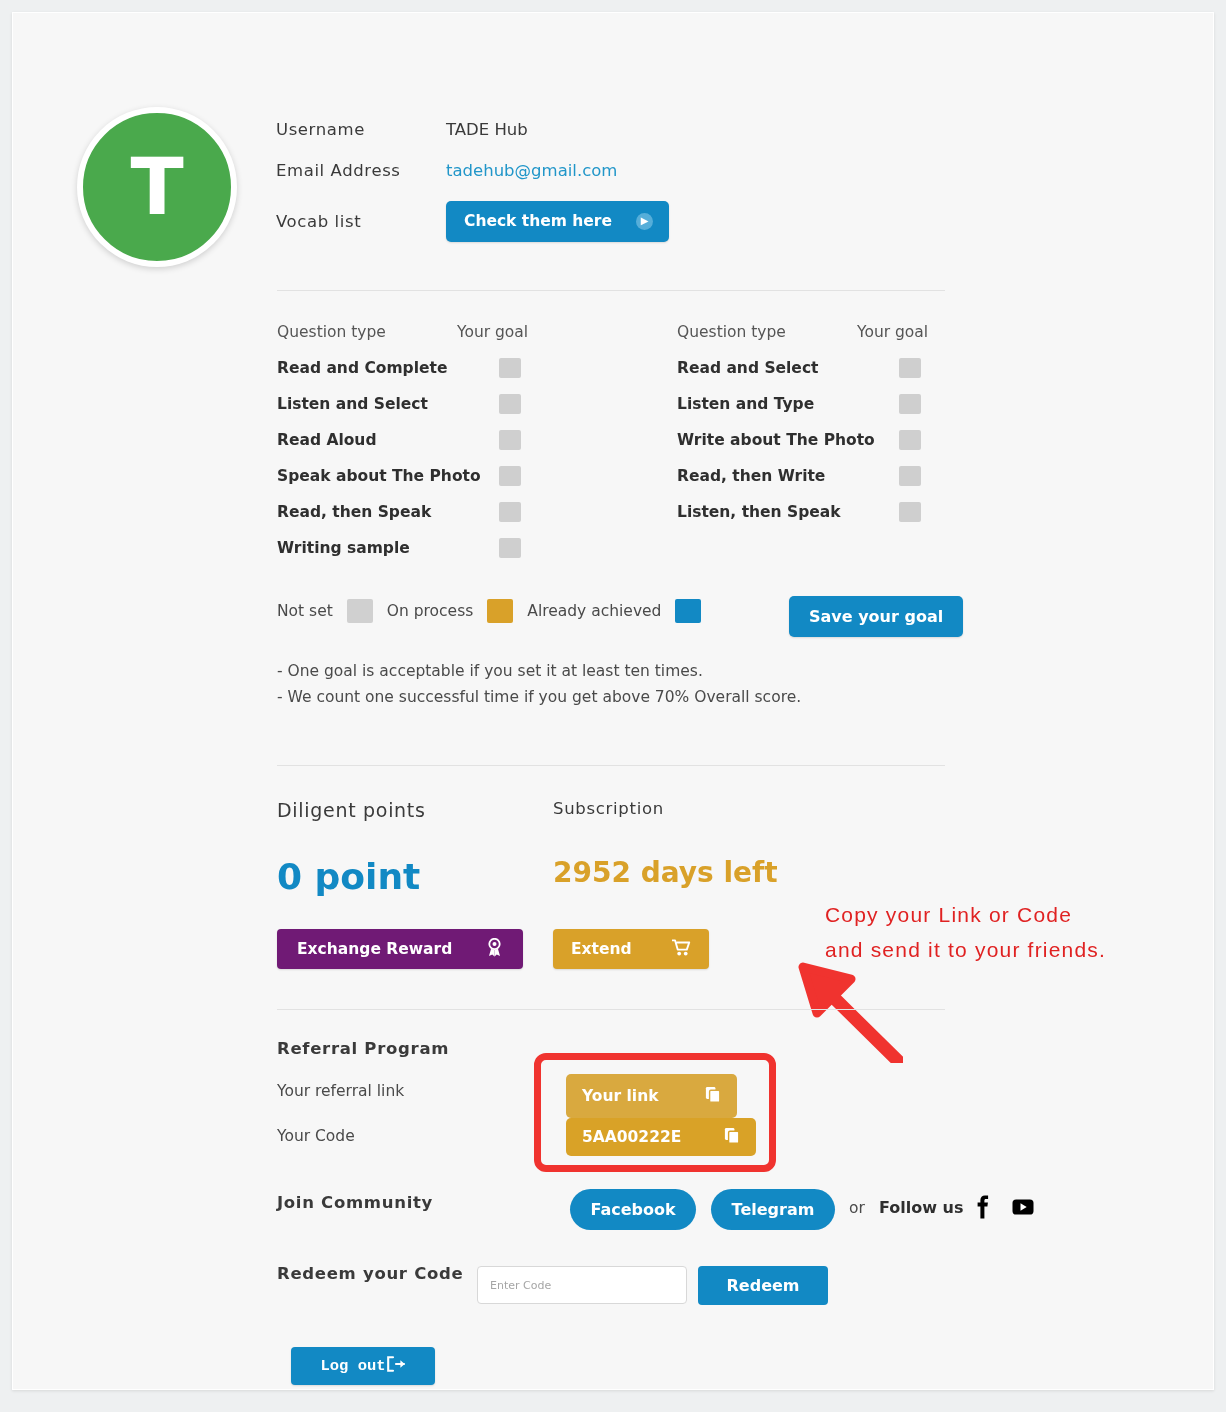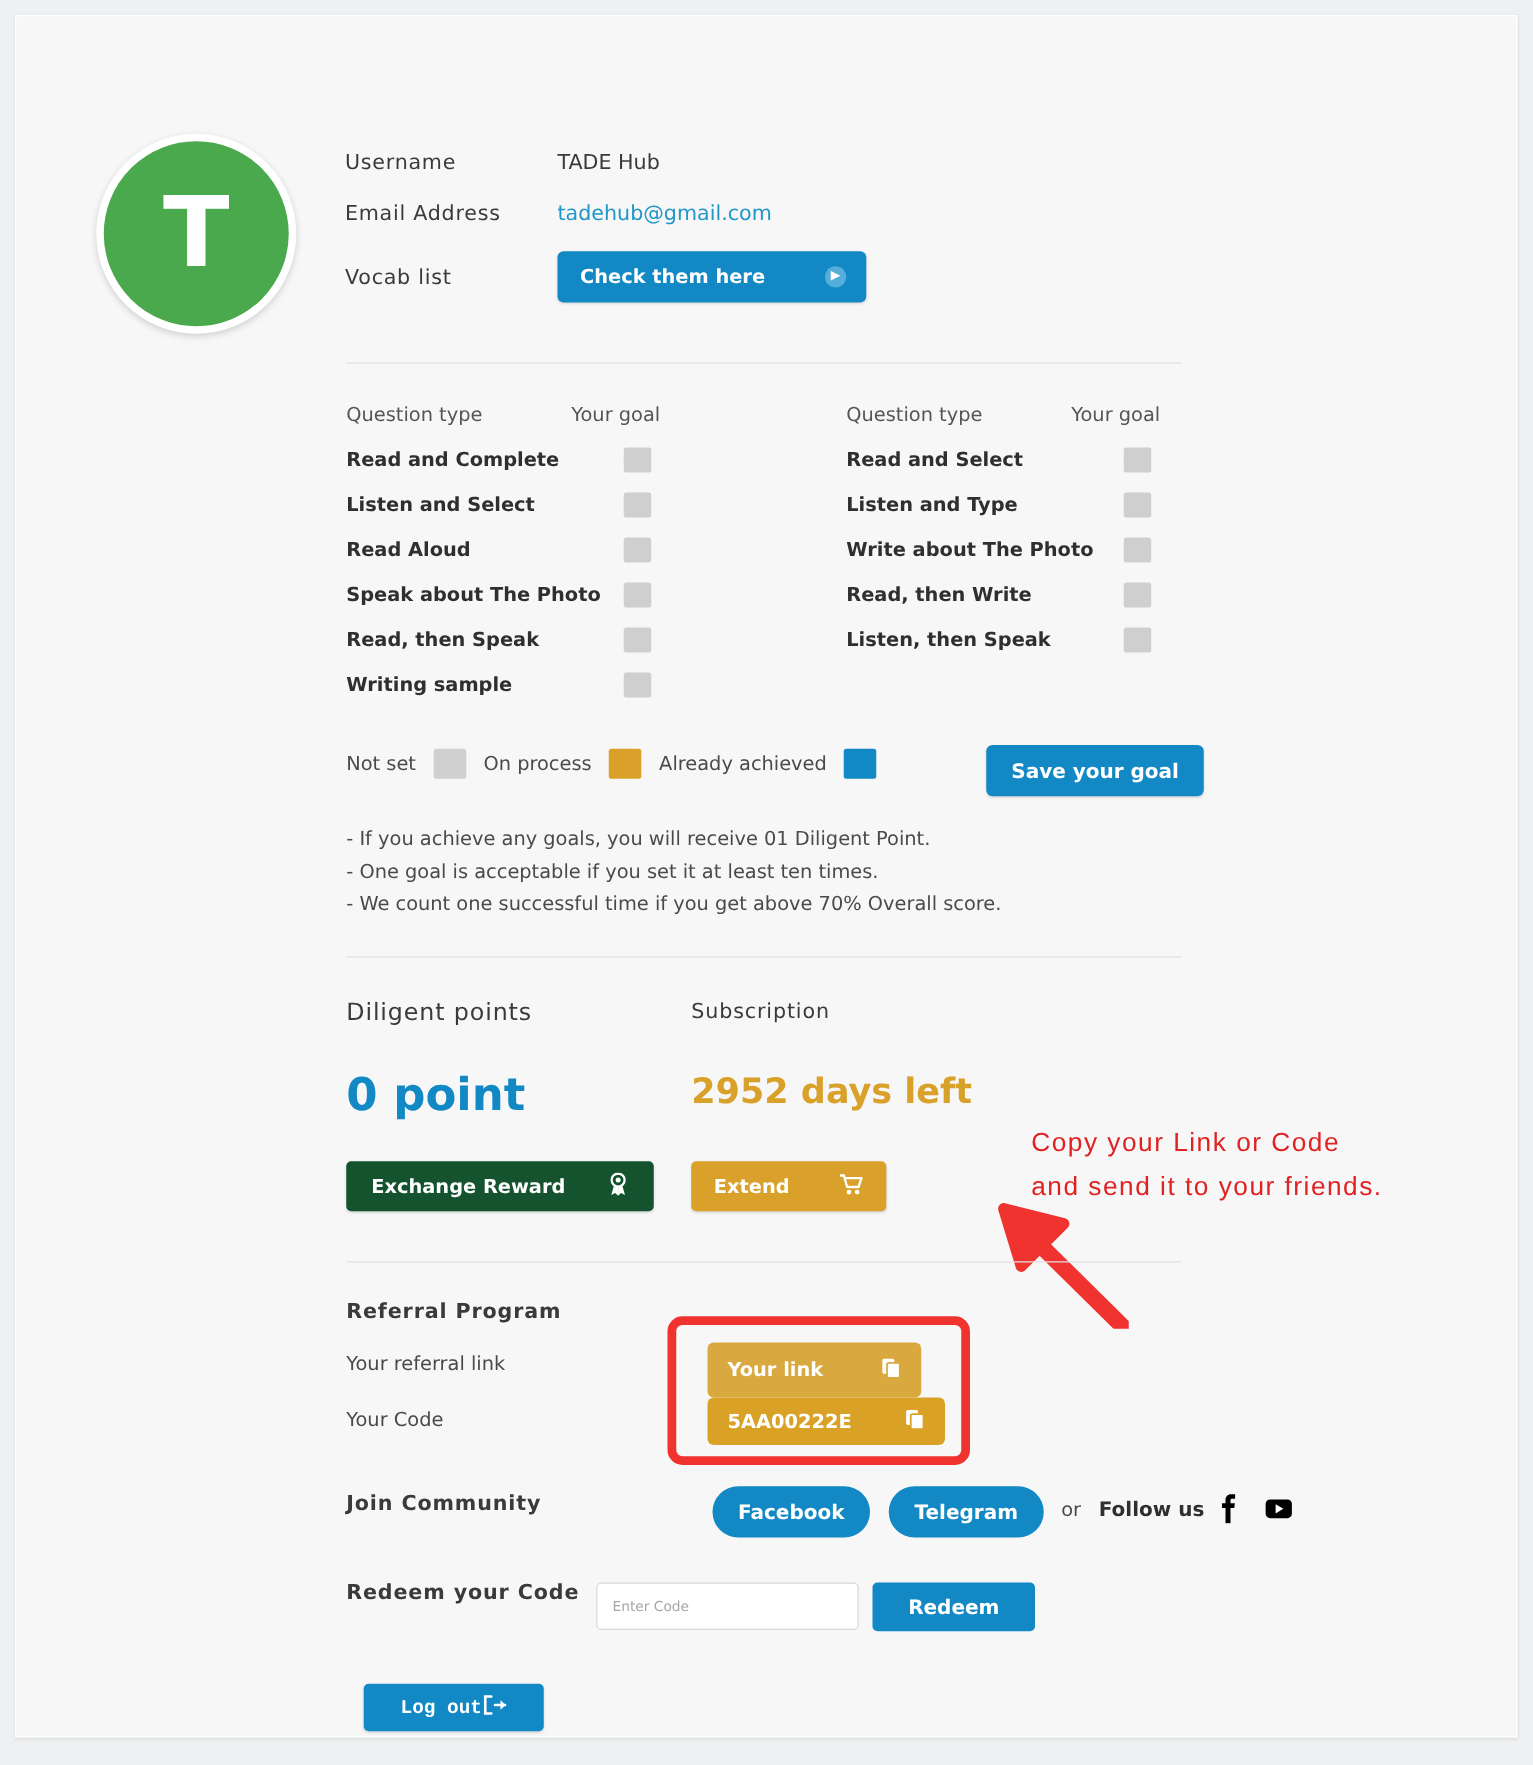--- a/index.html
+++ b/index.html
@@ -76,21 +76,21 @@
   .btn {
     display: inline-flex; align-items: center; justify-content: center;
     border: none; cursor: pointer;
     font-family: "DejaVu Sans", sans-serif;
   }
   .btn-vocab {
     background: #1289c4; color: #fff;
     border-radius: 5px;
     height: 41px; padding: 0 16px 0 18px;
     font-size: 15.5px; font-weight: 700;
-    gap: 48px;
+    gap: 24px;
     box-shadow: 0 1px 2px rgba(0,0,0,.12);
   }
   .circ-arrow {
     width: 17px; height: 17px; border-radius: 50%;
     background: #55aed9; display: inline-flex;
     align-items: center; justify-content: center;
     font-size: 10px; color: #fff; line-height: 1;
   }
 
   
@@ -144,21 +144,21 @@
     line-height: 26px;
   }
 
   
   .pts-head  { position: absolute; left: 264px; top: 786px; font-size: 19px; color: #3a3a3a; letter-spacing: .7px; }
   .sub-head  { position: absolute; left: 540px; top: 786px; font-size: 16.5px; color: #3a3a3a; letter-spacing: .7px; }
   .pts-val   { position: absolute; left: 264px; top: 843px; font-size: 36px; font-weight: 700; color: #1289c4; }
   .sub-val   { position: absolute; left: 540px; top: 843px; font-size: 28px; font-weight: 700; color: #d9a129; }
   .btn-exch {
     position: absolute; left: 264px; top: 916px;
-    background: #14532d; color: #fff;
+    background: #701a75; color: #fff;
     width: 246px; height: 40px; border-radius: 4px;
     font-size: 15.5px; font-weight: 700;
     justify-content: space-between; padding: 0 20px;
     box-shadow: 0 1px 2px rgba(0,0,0,.12);
   }
   .btn-extend {
     position: absolute; left: 540px; top: 916px;
     background: #d9a129; color: #fff;
     width: 156px; height: 40px; border-radius: 4px;
     font-size: 15.5px; font-weight: 700;
@@ -353,21 +353,20 @@
       <span class="sw onproc"></span>
       <span class="lg-label">Already achieved</span>
       <span class="sw done"></span>
     </div>
 
     <button class="btn btn-save">
       <span>Save your goal</span>
     </button>
 
     <div class="notes">
-      <div>- If you achieve any goals, you will receive 01 Diligent Point.</div>
       <div>- One goal is acceptable if you set it at least ten times.</div>
       <div>- We count one successful time if you get above 70% Overall score.</div>
     </div>
 
     <div class="divider d2"></div>
 
     <div class="pts-head">Diligent points</div>
     <div class="sub-head">Subscription</div>
     <div class="pts-val">0 point</div>
     <div class="sub-val">2952 days left</div>

